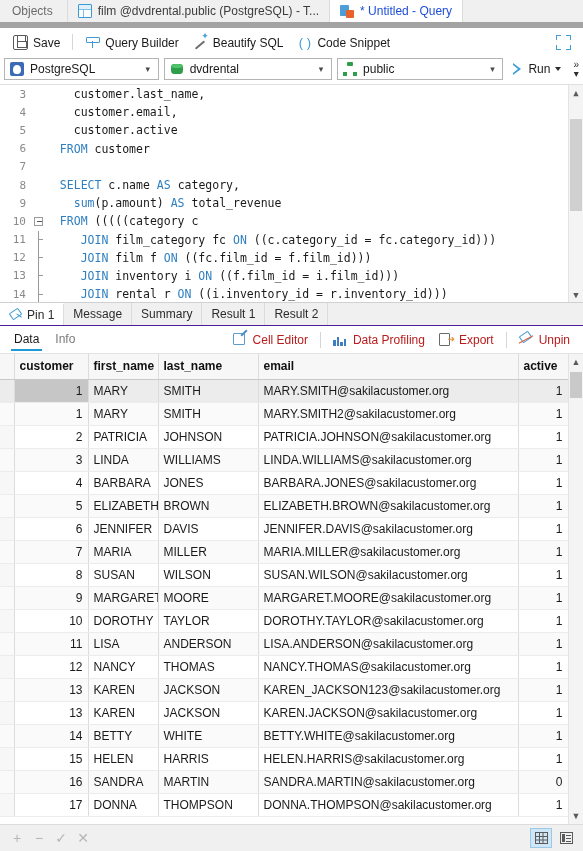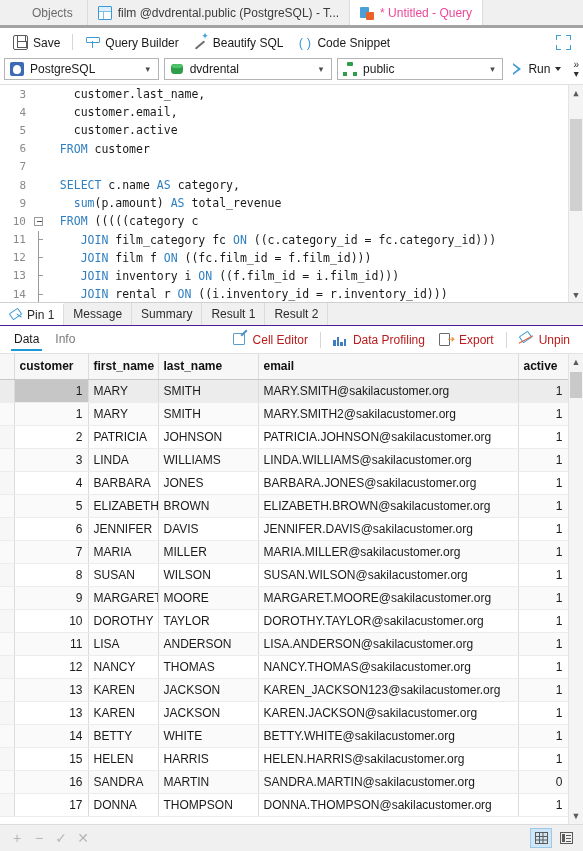--- a/index.html
+++ b/index.html
@@ -12,32 +12,31 @@
     font-size: 12px;
     color: #1a1a1a;
     -webkit-font-smoothing: antialiased;
   }
   #app { width: 583px; height: 851px; position: relative; display: flex; flex-direction: column; background:#f0f0f0; }
 
   
   .tabstrip {
     height: 28px; background: #f0f0f0;
     display: flex; align-items: stretch;
-    border-bottom: 3px solid #a3a3a3;
+    border-bottom: 6px solid #a3a3a3;
     flex: 0 0 28px;
-    padding-left: 20px;
   }
   .wtab {
     display: flex; align-items: center; gap: 6px;
     padding: 0 10px; font-size: 12px; color: #3c3c3c;
     border-right: 1px solid #dcdcdc;
     white-space: nowrap;
   }
   .wtab.plain { color: #6b6b6b; border-right: 1px solid #dcdcdc; padding: 0 14px 0 12px;}
-  .wtab.active { background: #ffffff; color: #ec4899; }
+  .wtab.active { background: #ffffff; color: #1d4ed8; }
   .wtab .ic { width: 14px; height: 14px; flex: 0 0 14px; position: relative; display:inline-block;}
 
   .ic-table-blue { background: linear-gradient(#dff0fb 0 38%, #ffffff 38% 100%); border: 1px solid #3a9ad9; border-radius: 1px; }
   .ic-table-blue::before { content:""; position:absolute; left:0; top:4px; right:0; height:1px; background:#7cc0e8;}
   .ic-table-blue::after { content:""; position:absolute; left:4px; top:4px; bottom:0; width:1px; background:#7cc0e8;}
   .ic-query { background:#ffffff; }
   .ic-query::before{ content:""; position:absolute; left:0; top:1px; width:9px; height:11px; background:#4b9ed6; border-radius:1px;}
   .ic-query::after{ content:""; position:absolute; right:0; bottom:0px; width:8px; height:8px; background:#e8622a; border-radius:1px;}
 
   

